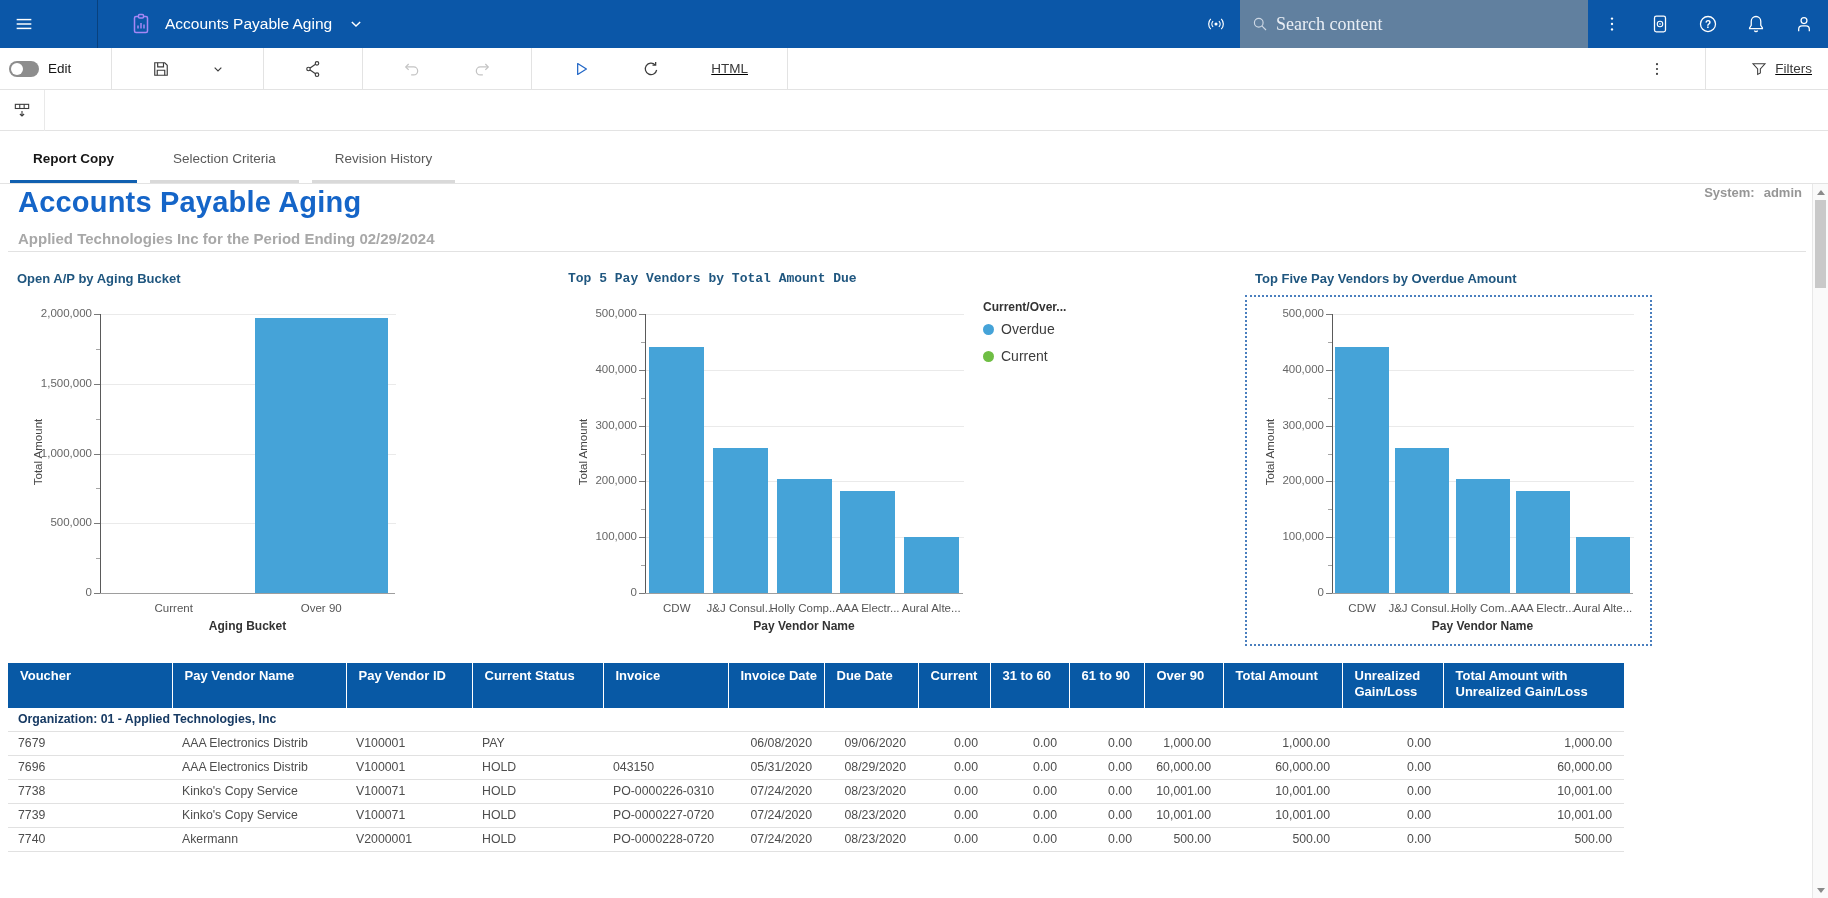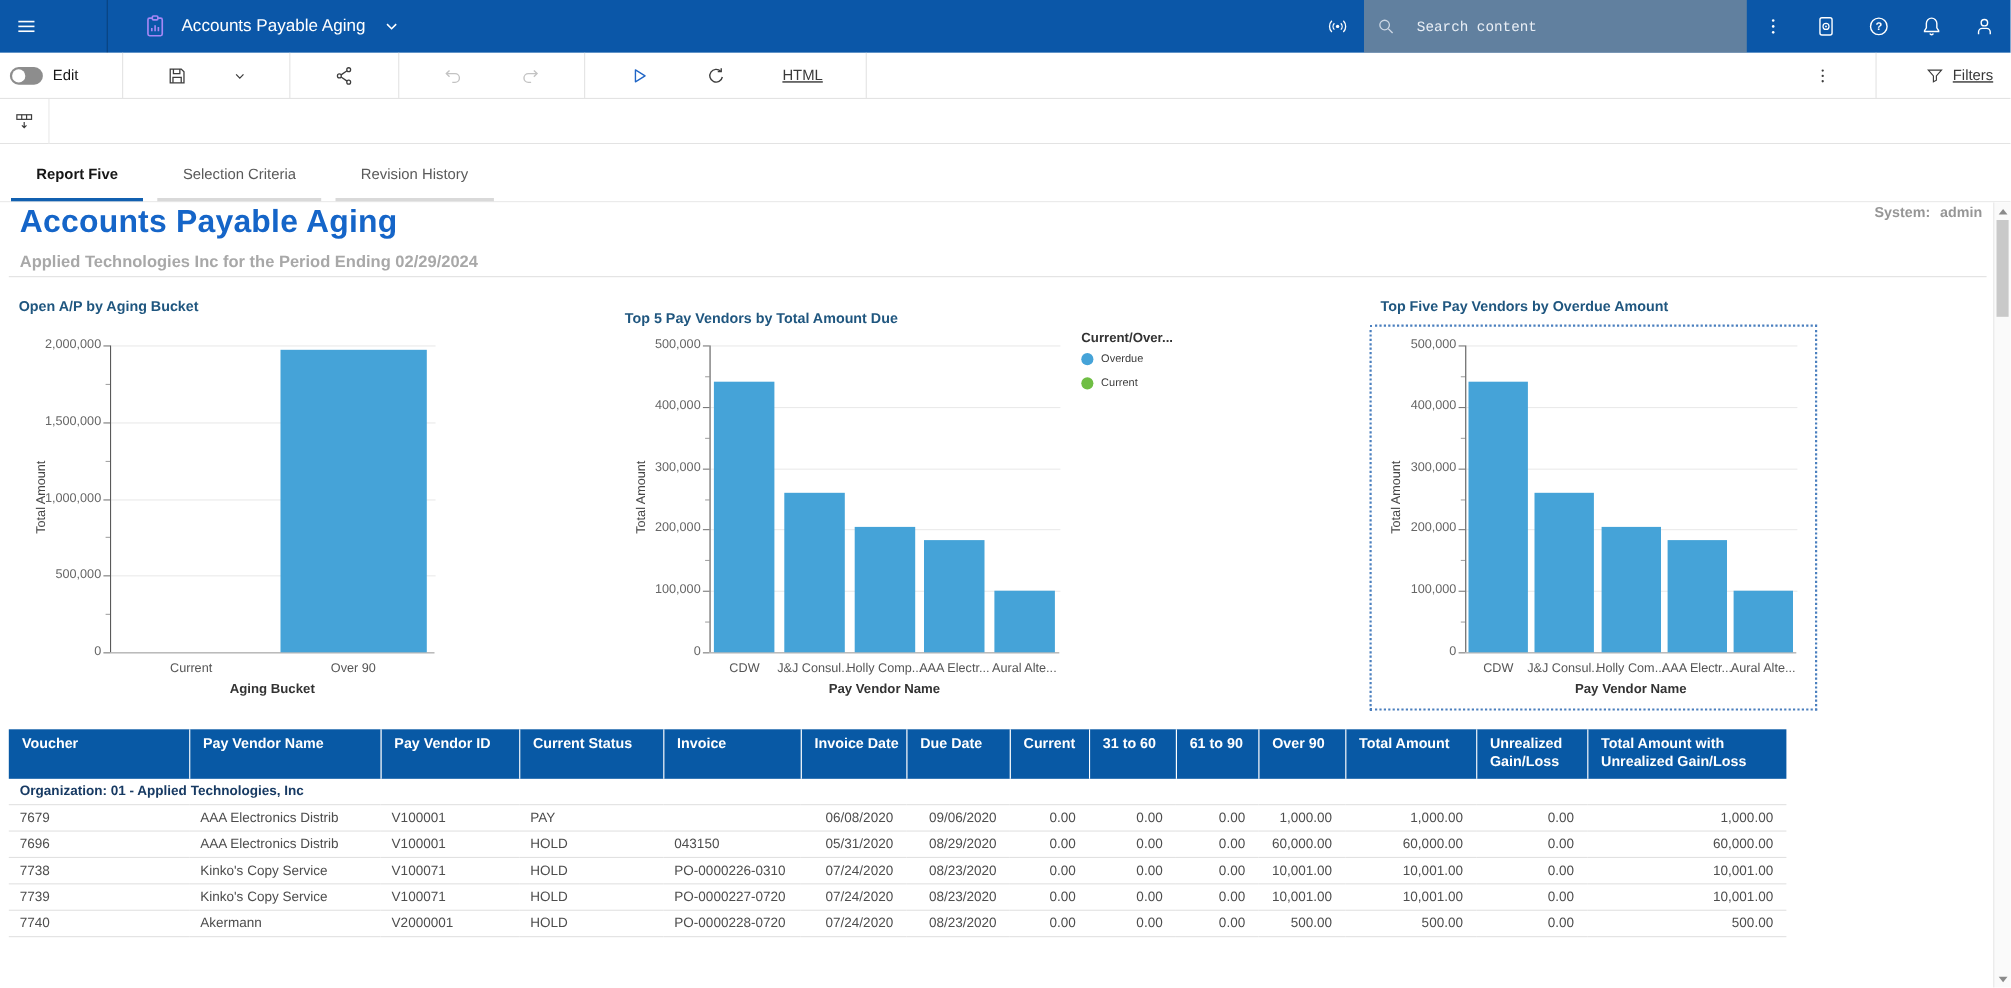--- a/index.html
+++ b/index.html
@@ -12,22 +12,22 @@
           display:flex;align-items:stretch;justify-content:space-between;}
   .nav-left{display:flex;align-items:center;}
   .nav-btn{width:48px;height:48px;display:flex;align-items:center;justify-content:center;
            background:transparent;border:none;cursor:pointer;padding:0;}
   .nav-divider{width:1px;height:48px;background:rgba(0,0,0,0.25);margin-left:49px;}
   .nav-report-icon{margin-left:31px;display:flex;align-items:center;}
   .nav-title{color:#fff;font-size:15.5px;margin-left:12px;white-space:nowrap;cursor:pointer;}
   .nav-chevron{margin-left:14px;display:flex;align-items:center;cursor:pointer;}
   .nav-right{display:flex;align-items:stretch;}
   .nav-search{width:348px;height:48px;background:var(--search-bg,#61809f);display:flex;align-items:center;padding:0 10px;}
-  .nav-search input{background:transparent;border:none;outline:none;color:#fff;font-size:13px;
-                    font-family:Liberation Mono, monospace;width:280px;margin-left:16px;}
+  .nav-search input{background:transparent;border:none;outline:none;color:#fff;font-size:18px;
+                    font-family:Liberation Serif, serif;width:280px;margin-left:4px;}
   .nav-search input::placeholder{color:#e9eef5;opacity:1;}
 
   
   .toolbar{position:absolute;left:0;top:48px;width:1828px;height:42px;background:#fff;
            border-bottom:1px solid #e3e3e3;display:flex;align-items:center;justify-content:space-between;}
   .tb-left,.tb-right{display:flex;align-items:center;height:100%;gap:28px;}
   .tb-btn{height:100%;display:flex;align-items:center;justify-content:center;background:transparent;
           border:none;cursor:pointer;padding:0 11px;font-family:"Liberation Sans",sans-serif;text-decoration:underline;}
   .tb-divider{width:1px;height:42px;background:#e3e3e3;}
   .toggle{width:30px;height:16px;border-radius:8px;background:#8d8d8d;position:relative;cursor:pointer;
@@ -74,21 +74,21 @@
   .ytick-label{position:absolute;width:82px;text-align:right;font-size:11.5px;color:#666;}
   .bar{position:absolute;background:var(--bar-blue,#45a3d8);cursor:pointer;}
   .xcat-label{position:absolute;text-align:center;font-size:11.5px;color:#555;white-space:nowrap;overflow:hidden;}
   .xaxis-title{position:absolute;text-align:center;font-size:12px;font-weight:bold;color:#333;}
   .yaxis-title{position:absolute;width:160px;text-align:center;font-size:11.5px;color:#444;
                transform:rotate(-90deg);}
   .legend{position:absolute;}
   .legend-title{font-size:12px;font-weight:600;color:#333;margin-bottom:7px;}
   .legend-item{display:flex;align-items:center;margin-bottom:11px;cursor:pointer;}
   .legend-dot{width:11px;height:11px;border-radius:50%;margin-right:7px;flex:0 0 auto;}
-  .legend-item span.lbl{font-size:10px;color:#3c3c3c;}
+  .legend-item span.lbl{font-size:14px;color:#3c3c3c;}
   .select-box{position:absolute;border:2px dotted #4a7fbe;}
 
   
   .report-table{position:absolute;left:8px;top:479px;border-collapse:collapse;table-layout:fixed;width:1616px;}
   .report-table th{background:var(--table-header-bg,#0859a5);color:#fff;font-size:13px;font-weight:bold;
                    text-align:left;vertical-align:top;padding:5px 6px 4px 12px;line-height:1.25;
                    border-right:1px solid #fff;height:45px;}
   .report-table th:last-child{border-right:none;}
   .report-table td{font-size:12.3px;color:#4d4d4d;padding:0 6px 0 10px;height:24px;white-space:nowrap;
                    overflow:hidden;}
@@ -274,21 +274,21 @@
         <rect x="4" y="4" width="16" height="5" fill="none" stroke="#3c3c3c" stroke-width="1.3"></rect>
         <line x1="9.3" y1="4" x2="9.3" y2="9" stroke="#3c3c3c" stroke-width="1.3"></line>
         <line x1="14.6" y1="4" x2="14.6" y2="9" stroke="#3c3c3c" stroke-width="1.3"></line>
         <path d="M12 12v6 M9.5 15.6L12 18.1l2.5-2.5" fill="none" stroke="#3c3c3c" stroke-width="1.3"></path>
       </svg>
     </button>
   </div>
 
   <div class="tabsbar" id="tabsbar">
       <div class="tab active">
-        <span class="tab-label">Report Five</span>
+        <span class="tab-label">Report Copy</span>
         <div class="tab-underline"></div>
       </div>
       <div class="tab">
         <span class="tab-label">Selection Criteria</span>
         <div class="tab-underline"></div>
       </div>
       <div class="tab">
         <span class="tab-label">Revision History</span>
         <div class="tab-underline"></div>
       </div>
@@ -322,21 +322,21 @@
         <div class="gridline" style="left: 101px; top: 314px; width: 295px;"></div>
         <div class="tickmark" style="left: 94px; top: 314px; width: 6px;"></div>
         <div class="ytick-label" style="left: 10px; top: 307px;">2,000,000</div>
         <div class="axis-y" style="left: 100px; top: 314px; height: 279px;"></div>
         <div class="axis-x" style="left: 100px; top: 593px; width: 295px;"></div>
         <div class="yaxis-title" style="left: -42px; top: 445.5px;">Total Amount</div>
         <div class="xcat-label" style="left: 94px; top: 602px; width: 159.5px;">Current</div>
         <div class="bar" title="Over 90: 1,970,000" style="left: 254.75px; top: 318.185px; width: 133px; height: 274.815px;"></div>
         <div class="xcat-label" style="left: 241.5px; top: 602px; width: 159.5px;">Over 90</div>
         <div class="xaxis-title" style="left: 100px; top: 619px; width: 295px;">Aging Bucket</div>
-        <div class="chart-title" style="left: 568px; top: 282px;">Top 5 Pay Vendors by Total Amount Due</div>
+        <div class="chart-title" style="left: 568px; top: 271px; font-family: Liberation Mono, monospace;">Top 5 Pay Vendors by Total Amount Due</div>
         <div class="tickmark" style="left: 639px; top: 593px; width: 6px;"></div>
         <div class="tickmark minor" style="left: 641px; top: 565.1px; width: 4px;"></div>
         <div class="ytick-label" style="left: 555px; top: 586px;">0</div>
         <div class="gridline" style="left: 646px; top: 537.2px; width: 318px;"></div>
         <div class="tickmark" style="left: 639px; top: 537.2px; width: 6px;"></div>
         <div class="tickmark minor" style="left: 641px; top: 509.3px; width: 4px;"></div>
         <div class="ytick-label" style="left: 555px; top: 530.2px;">100,000</div>
         <div class="gridline" style="left: 646px; top: 481.4px; width: 318px;"></div>
         <div class="tickmark" style="left: 639px; top: 481.4px; width: 6px;"></div>
         <div class="tickmark minor" style="left: 641px; top: 453.5px; width: 4px;"></div>

